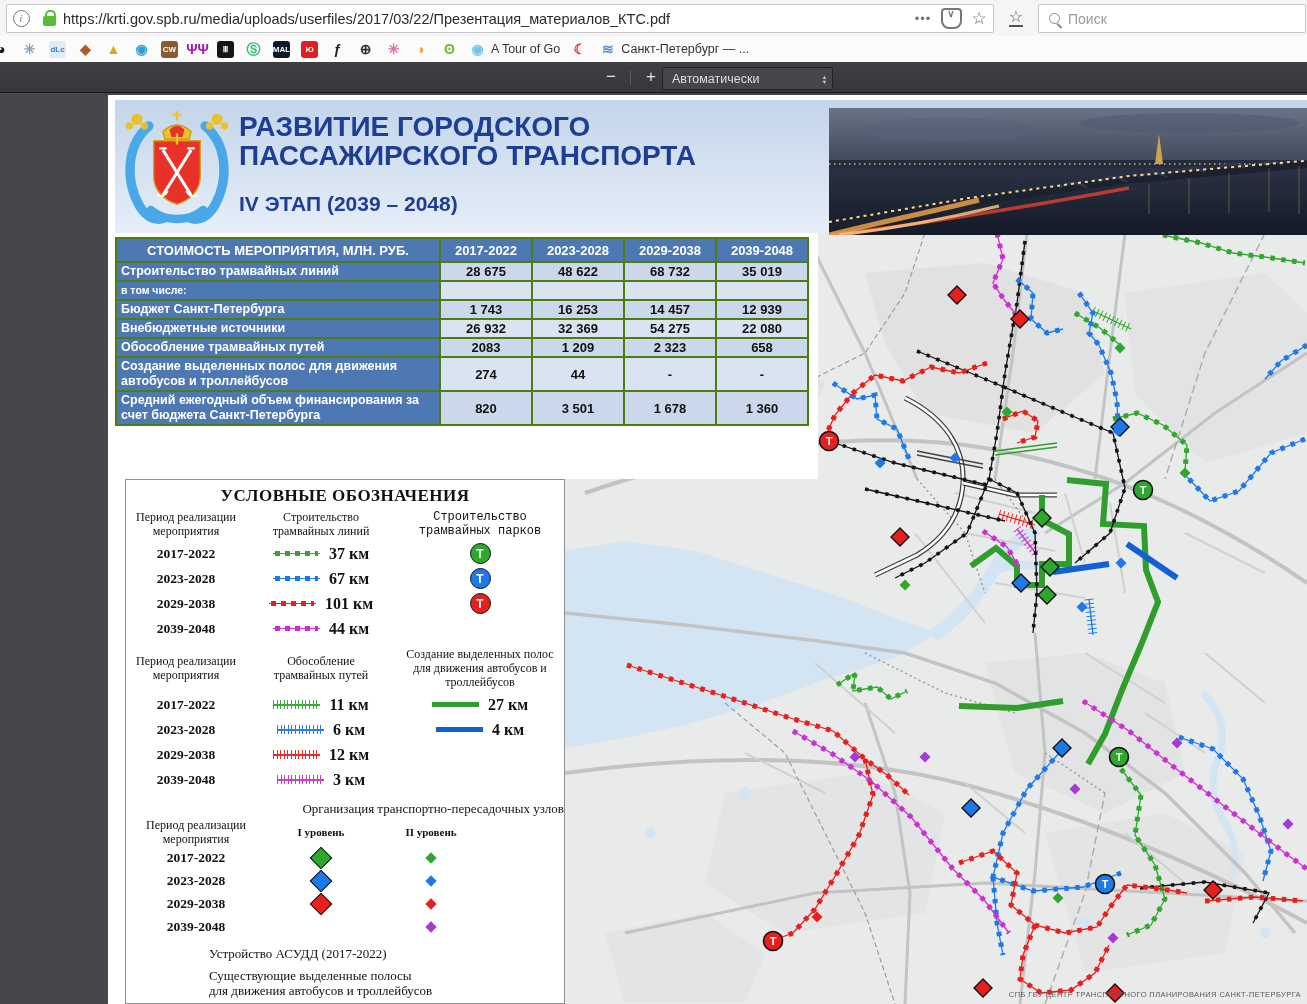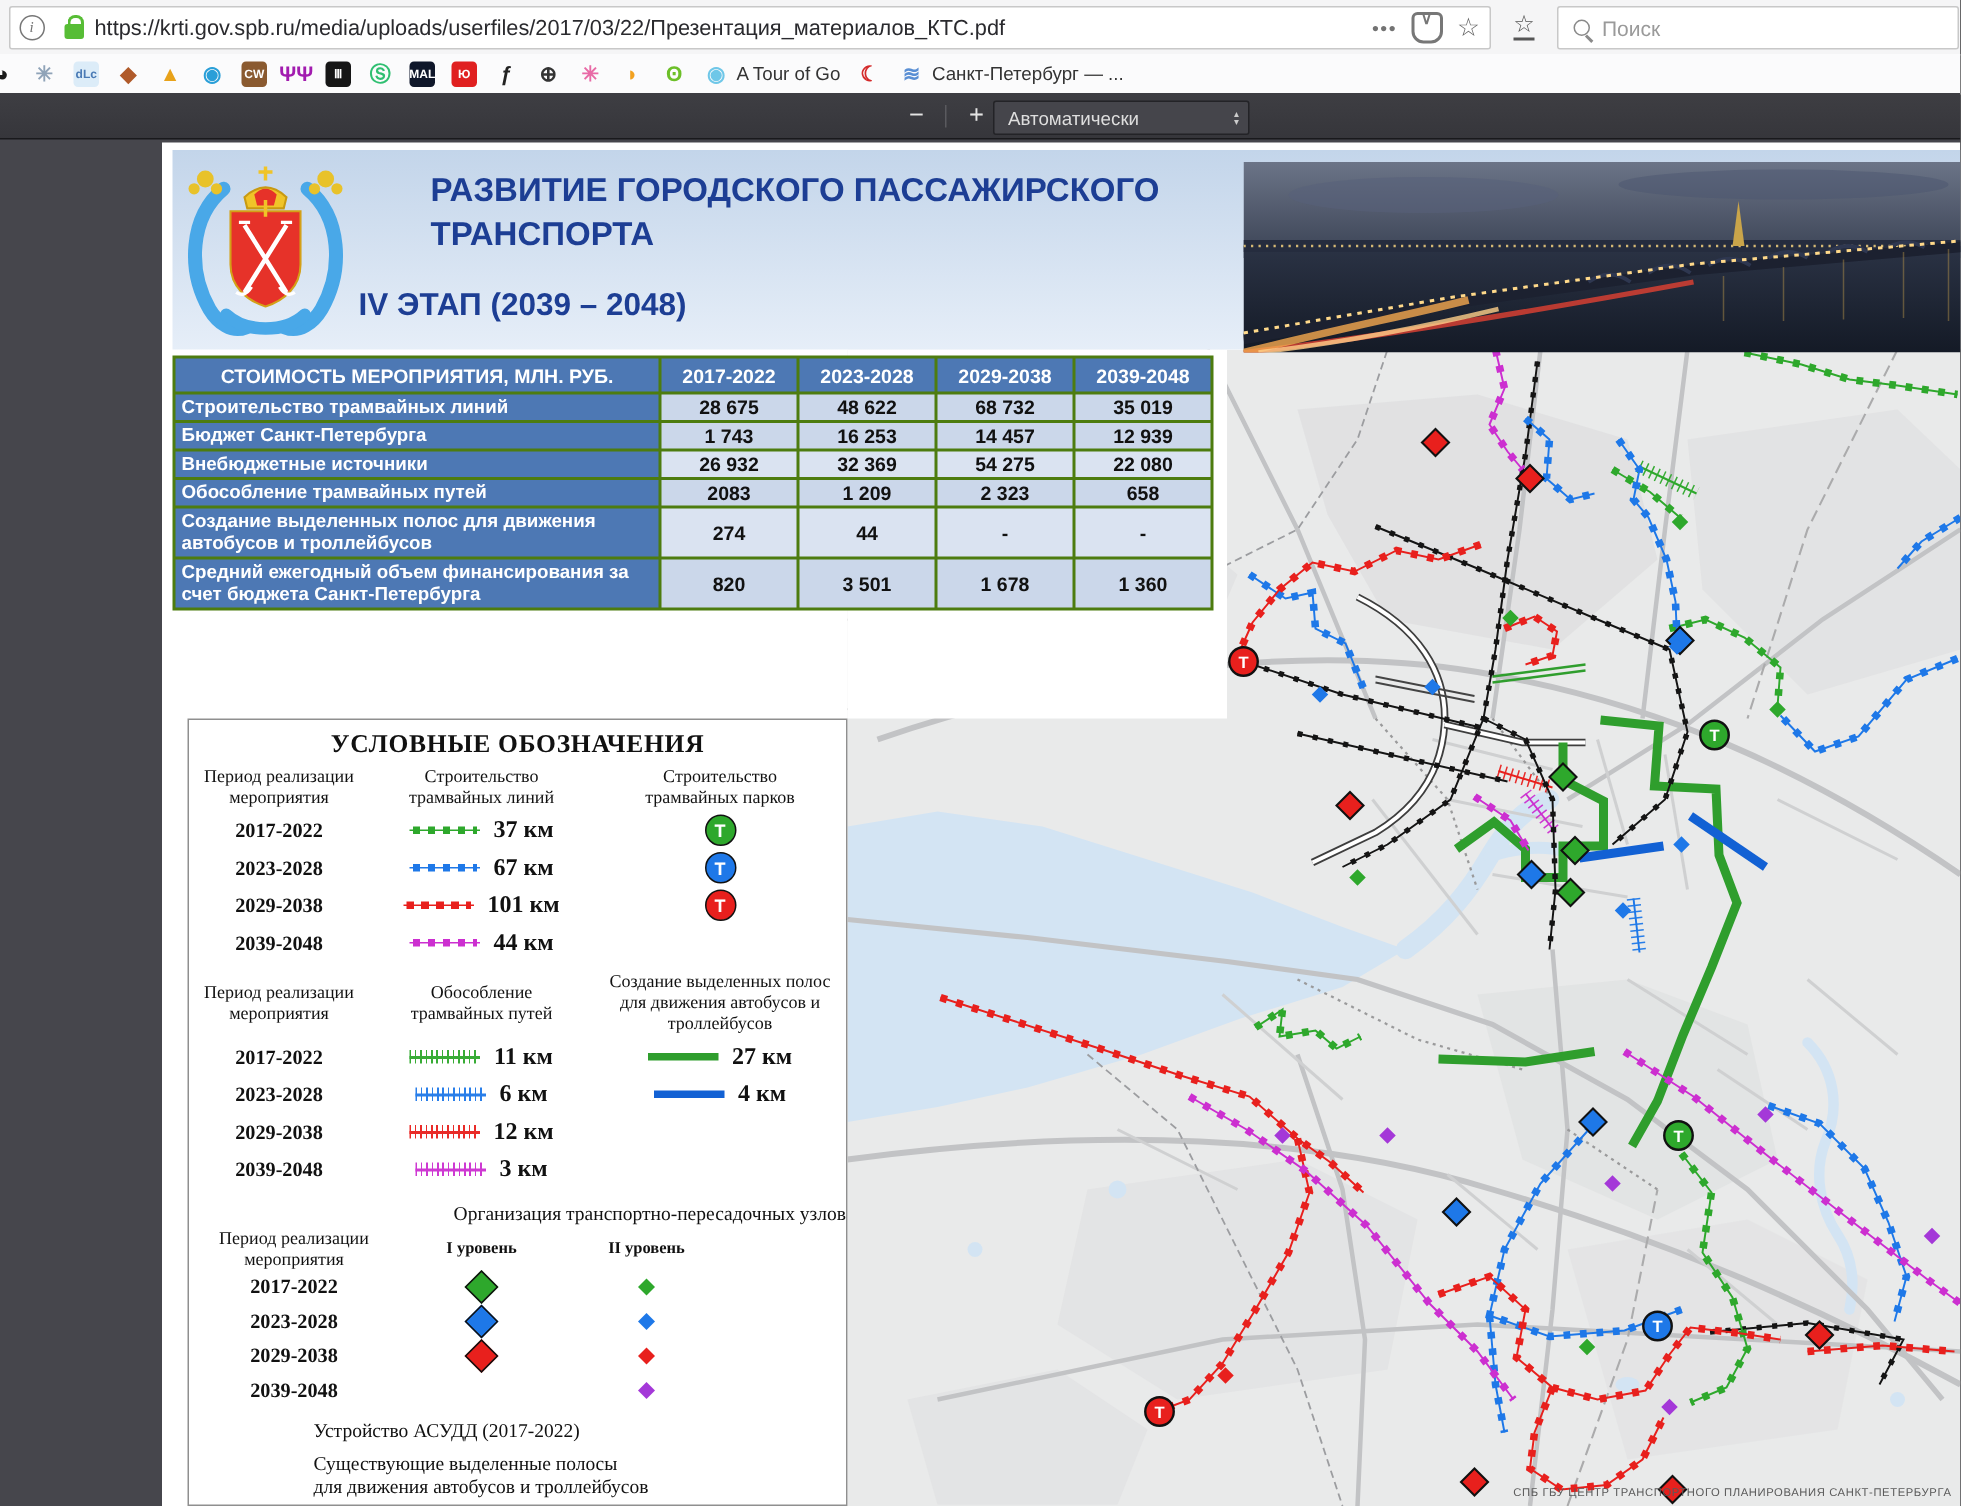--- a/index.html
+++ b/index.html
@@ -30,21 +30,21 @@
   
   #pdfbar{position:absolute;left:0;top:62px;width:1307px;height:30px;background:linear-gradient(#3e3e43,#36363b);border-bottom:1px solid #19191c;}
   .zbtn{position:absolute;top:3px;width:26px;height:24px;color:#e4e4e4;font-size:17px;display:flex;align-items:center;justify-content:center;border-radius:2px;}
   #zdivider{position:absolute;left:630px;top:8px;width:1px;height:15px;background:#5a5a5f;}
   #zoomselect{position:absolute;left:662px;top:5px;width:160px;height:21px;background:#45454b;border:1px solid #232327;border-radius:2px;color:#dedede;font-size:12.5px;display:flex;align-items:center;padding-left:9px;}
   #zarrows{position:absolute;right:6px;top:0;height:21px;display:flex;flex-direction:column;justify-content:center;font-size:6.5px;color:#cquiet;color:#ccc;line-height:5px;}
   
   #page{position:absolute;left:108px;top:95px;width:1199px;height:909px;background:#fff;}
   #slide-header{position:absolute;left:7px;top:5px;width:1192px;height:133px;background:linear-gradient(180deg,#c3d5ea,#e6eef8);}
   #crest{position:absolute;left:6px;top:2px;}
-  #slide-title{position:absolute;left:124px;top:12px;width:520px;font-weight:bold;font-size:22px;line-height:29px;color:#1d3e94;margin-left:48px;}
+  #slide-title{position:absolute;left:124px;top:12px;width:520px;font-weight:bold;font-size:28px;line-height:29px;color:#1d3e94;}
   #slide-stage{position:absolute;left:124px;top:92px;font-weight:bold;font-size:21px;color:#1d3e94;}
   #photo{position:absolute;left:714px;top:8px;width:485px;height:127px;}
   
   #cost-table{position:absolute;left:7px;top:142px;border-collapse:separate;border-spacing:2px;background:#4d7c0f;table-layout:fixed;width:694px;}
   #cost-table th,#cost-table td{padding:1px 4px;vertical-align:middle;}
   #cost-table th{background:#4d78b4;color:#fff;font-size:13px;height:20px;}
   #cost-table td.lbl{background:#4d78b4;color:#fff;font-weight:bold;font-size:12.5px;text-align:left;line-height:15px;}
   #cost-table td.lbl.small{font-size:10.5px;}
   #cost-table td.val{font-weight:bold;font-size:13px;text-align:center;color:#111;}
   tr.alt0 td.val{background:#cbd7ea;} tr.alt1 td.val{background:#dae3f1;}
@@ -473,20 +473,27 @@
           </tr>
         </thead>
       <tbody id="ct-body">
           <tr class="alt0">
             <td class="lbl">Строительство трамвайных линий</td>
             <td class="val">28 675</td>
             <td class="val">48 622</td>
             <td class="val">68 732</td>
             <td class="val">35 019</td>
           </tr>
+          <tr class="alt1">
+            <td class="lbl small">в том числе:</td>
+            <td class="val"></td>
+            <td class="val"></td>
+            <td class="val"></td>
+            <td class="val"></td>
+          </tr>
           <tr class="alt0">
             <td class="lbl">Бюджет Санкт-Петербурга</td>
             <td class="val">1 743</td>
             <td class="val">16 253</td>
             <td class="val">14 457</td>
             <td class="val">12 939</td>
           </tr>
           <tr class="alt1">
             <td class="lbl">Внебюджетные источники</td>
             <td class="val">26 932</td>
@@ -516,21 +523,21 @@
             <td class="val">1 360</td>
           </tr>
         </tbody>
     </table>
 
     <div id="legendbox">
       <div id="lg-title">УСЛОВНЫЕ ОБОЗНАЧЕНИЯ</div>
       <div class="lg-grid g3" style="margin-top:4px;">
         <div class="lg-hdr" style="width:100px;">Период реализации мероприятия</div>
         <div class="lg-hdr" style="width:120px;">Строительство трамвайных линий</div>
-        <div class="lg-hdr" style="width:130px;">Строительство трамвайных парков</div>
+        <div class="lg-hdr" style="width:130px;font-family:Liberation Mono, monospace;">Строительство трамвайных парков</div>
       </div>
       <div id="lg-s1" class="lg-grid g3" style="grid-auto-rows:25px;margin-top:3px;">
           <div class="period">2017-2022</div>
           <div class="linecell">
             <span class="dotline" style="--c: #2ea82c;"></span>
             <span class="km">37 км</span>
           </div>
           <div>
             <div class="tpark" style="--c: #2ea82c;">Т</div>
           </div>

